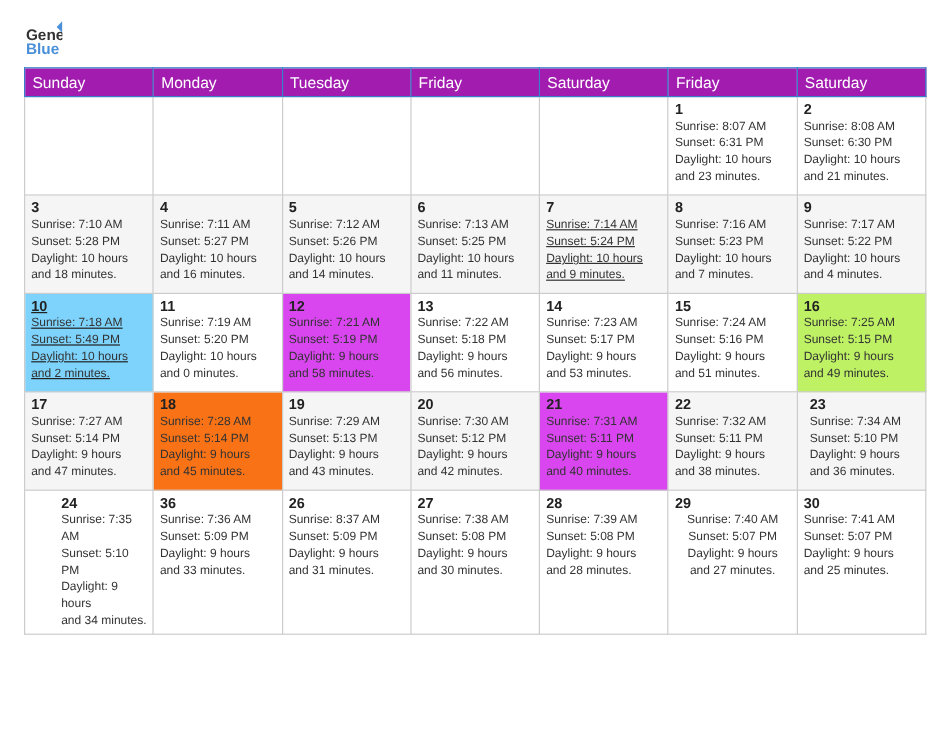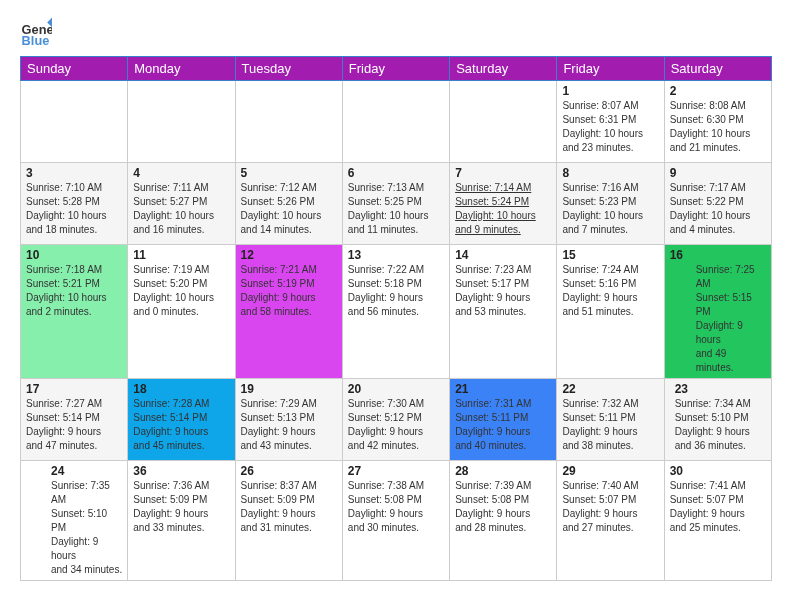--- a/index.html
+++ b/index.html
@@ -182,24 +182,24 @@
           </td>
           <td style="background-color: rgb(245, 245, 245);">
             <span class="day-num">9</span>
             <div class="day-info" style="white-space: pre-line;">Sunrise: 7:17 AM
 Sunset: 5:22 PM
 Daylight: 10 hours
 and 4 minutes.</div>
           </td>
         </tr>
         <tr>
-          <td style="background-color: #86efac;">
+          <td style="background-color: #7dd3fc; text-decoration: underline;">
             <span class="day-num">10</span>
             <div class="day-info" style="white-space: pre-line;">Sunrise: 7:18 AM
-Sunset: 5:21 PM
+Sunset: 5:49 PM
 Daylight: 10 hours
 and 2 minutes.</div>
           </td>
           <td style="background-color: rgb(255, 255, 255);">
             <span class="day-num">11</span>
             <div class="day-info" style="white-space: pre-line;">Sunrise: 7:19 AM
 Sunset: 5:20 PM
 Daylight: 10 hours
 and 0 minutes.</div>
           </td>
@@ -224,58 +224,58 @@
 Daylight: 9 hours
 and 53 minutes.</div>
           </td>
           <td style="background-color: rgb(255, 255, 255); margin-left: 36px;">
             <span class="day-num">15</span>
             <div class="day-info" style="white-space: pre-line;">Sunrise: 7:24 AM
 Sunset: 5:16 PM
 Daylight: 9 hours
 and 51 minutes.</div>
           </td>
-          <td style="background-color: #22c55e;">
+          <td style="background-color: #bef264;">
             <span class="day-num">16</span>
-            <div class="day-info" style="white-space: pre-line; margin-left: 26px;">Sunrise: 7:25 AM
+            <div class="day-info" style="white-space: pre-line;">Sunrise: 7:25 AM
 Sunset: 5:15 PM
 Daylight: 9 hours
 and 49 minutes.</div>
           </td>
         </tr>
         <tr>
           <td style="background-color: rgb(245, 245, 245);">
             <span class="day-num">17</span>
             <div class="day-info" style="white-space: pre-line;">Sunrise: 7:27 AM
 Sunset: 5:14 PM
 Daylight: 9 hours
 and 47 minutes.</div>
           </td>
-          <td style="background-color: #0ea5e9;">
+          <td style="background-color: #f97316;">
             <span class="day-num">18</span>
             <div class="day-info" style="white-space: pre-line;">Sunrise: 7:28 AM
 Sunset: 5:14 PM
 Daylight: 9 hours
 and 45 minutes.</div>
           </td>
           <td style="background-color: rgb(245, 245, 245);">
             <span class="day-num">19</span>
             <div class="day-info" style="white-space: pre-line;">Sunrise: 7:29 AM
 Sunset: 5:13 PM
 Daylight: 9 hours
 and 43 minutes.</div>
           </td>
           <td style="background-color: rgb(245, 245, 245);">
             <span class="day-num">20</span>
             <div class="day-info" style="white-space: pre-line;">Sunrise: 7:30 AM
 Sunset: 5:12 PM
 Daylight: 9 hours
 and 42 minutes.</div>
           </td>
-          <td style="background-color: #3b82f6;">
+          <td style="background-color: #d946ef;">
             <span class="day-num">21</span>
             <div class="day-info" style="white-space: pre-line;">Sunrise: 7:31 AM
 Sunset: 5:11 PM
 Daylight: 9 hours
 and 40 minutes.</div>
           </td>
           <td style="background-color: rgb(245, 245, 245);">
             <span class="day-num">22</span>
             <div class="day-info" style="white-space: pre-line;">Sunrise: 7:32 AM
 Sunset: 5:11 PM
@@ -321,21 +321,21 @@
           </td>
           <td style="background-color: rgb(255, 255, 255);">
             <span class="day-num">28</span>
             <div class="day-info" style="white-space: pre-line;">Sunrise: 7:39 AM
 Sunset: 5:08 PM
 Daylight: 9 hours
 and 28 minutes.</div>
           </td>
           <td style="background-color: rgb(255, 255, 255);">
             <span class="day-num">29</span>
-            <div class="day-info" style="white-space: pre-line;">Sunrise: 7:40 AM
+            <div class="day-info" style="white-space: pre-line; text-align: center;">Sunrise: 7:40 AM
 Sunset: 5:07 PM
 Daylight: 9 hours
 and 27 minutes.</div>
           </td>
           <td style="background-color: rgb(255, 255, 255);">
             <span class="day-num">30</span>
             <div class="day-info" style="white-space: pre-line;">Sunrise: 7:41 AM
 Sunset: 5:07 PM
 Daylight: 9 hours
 and 25 minutes.</div>

